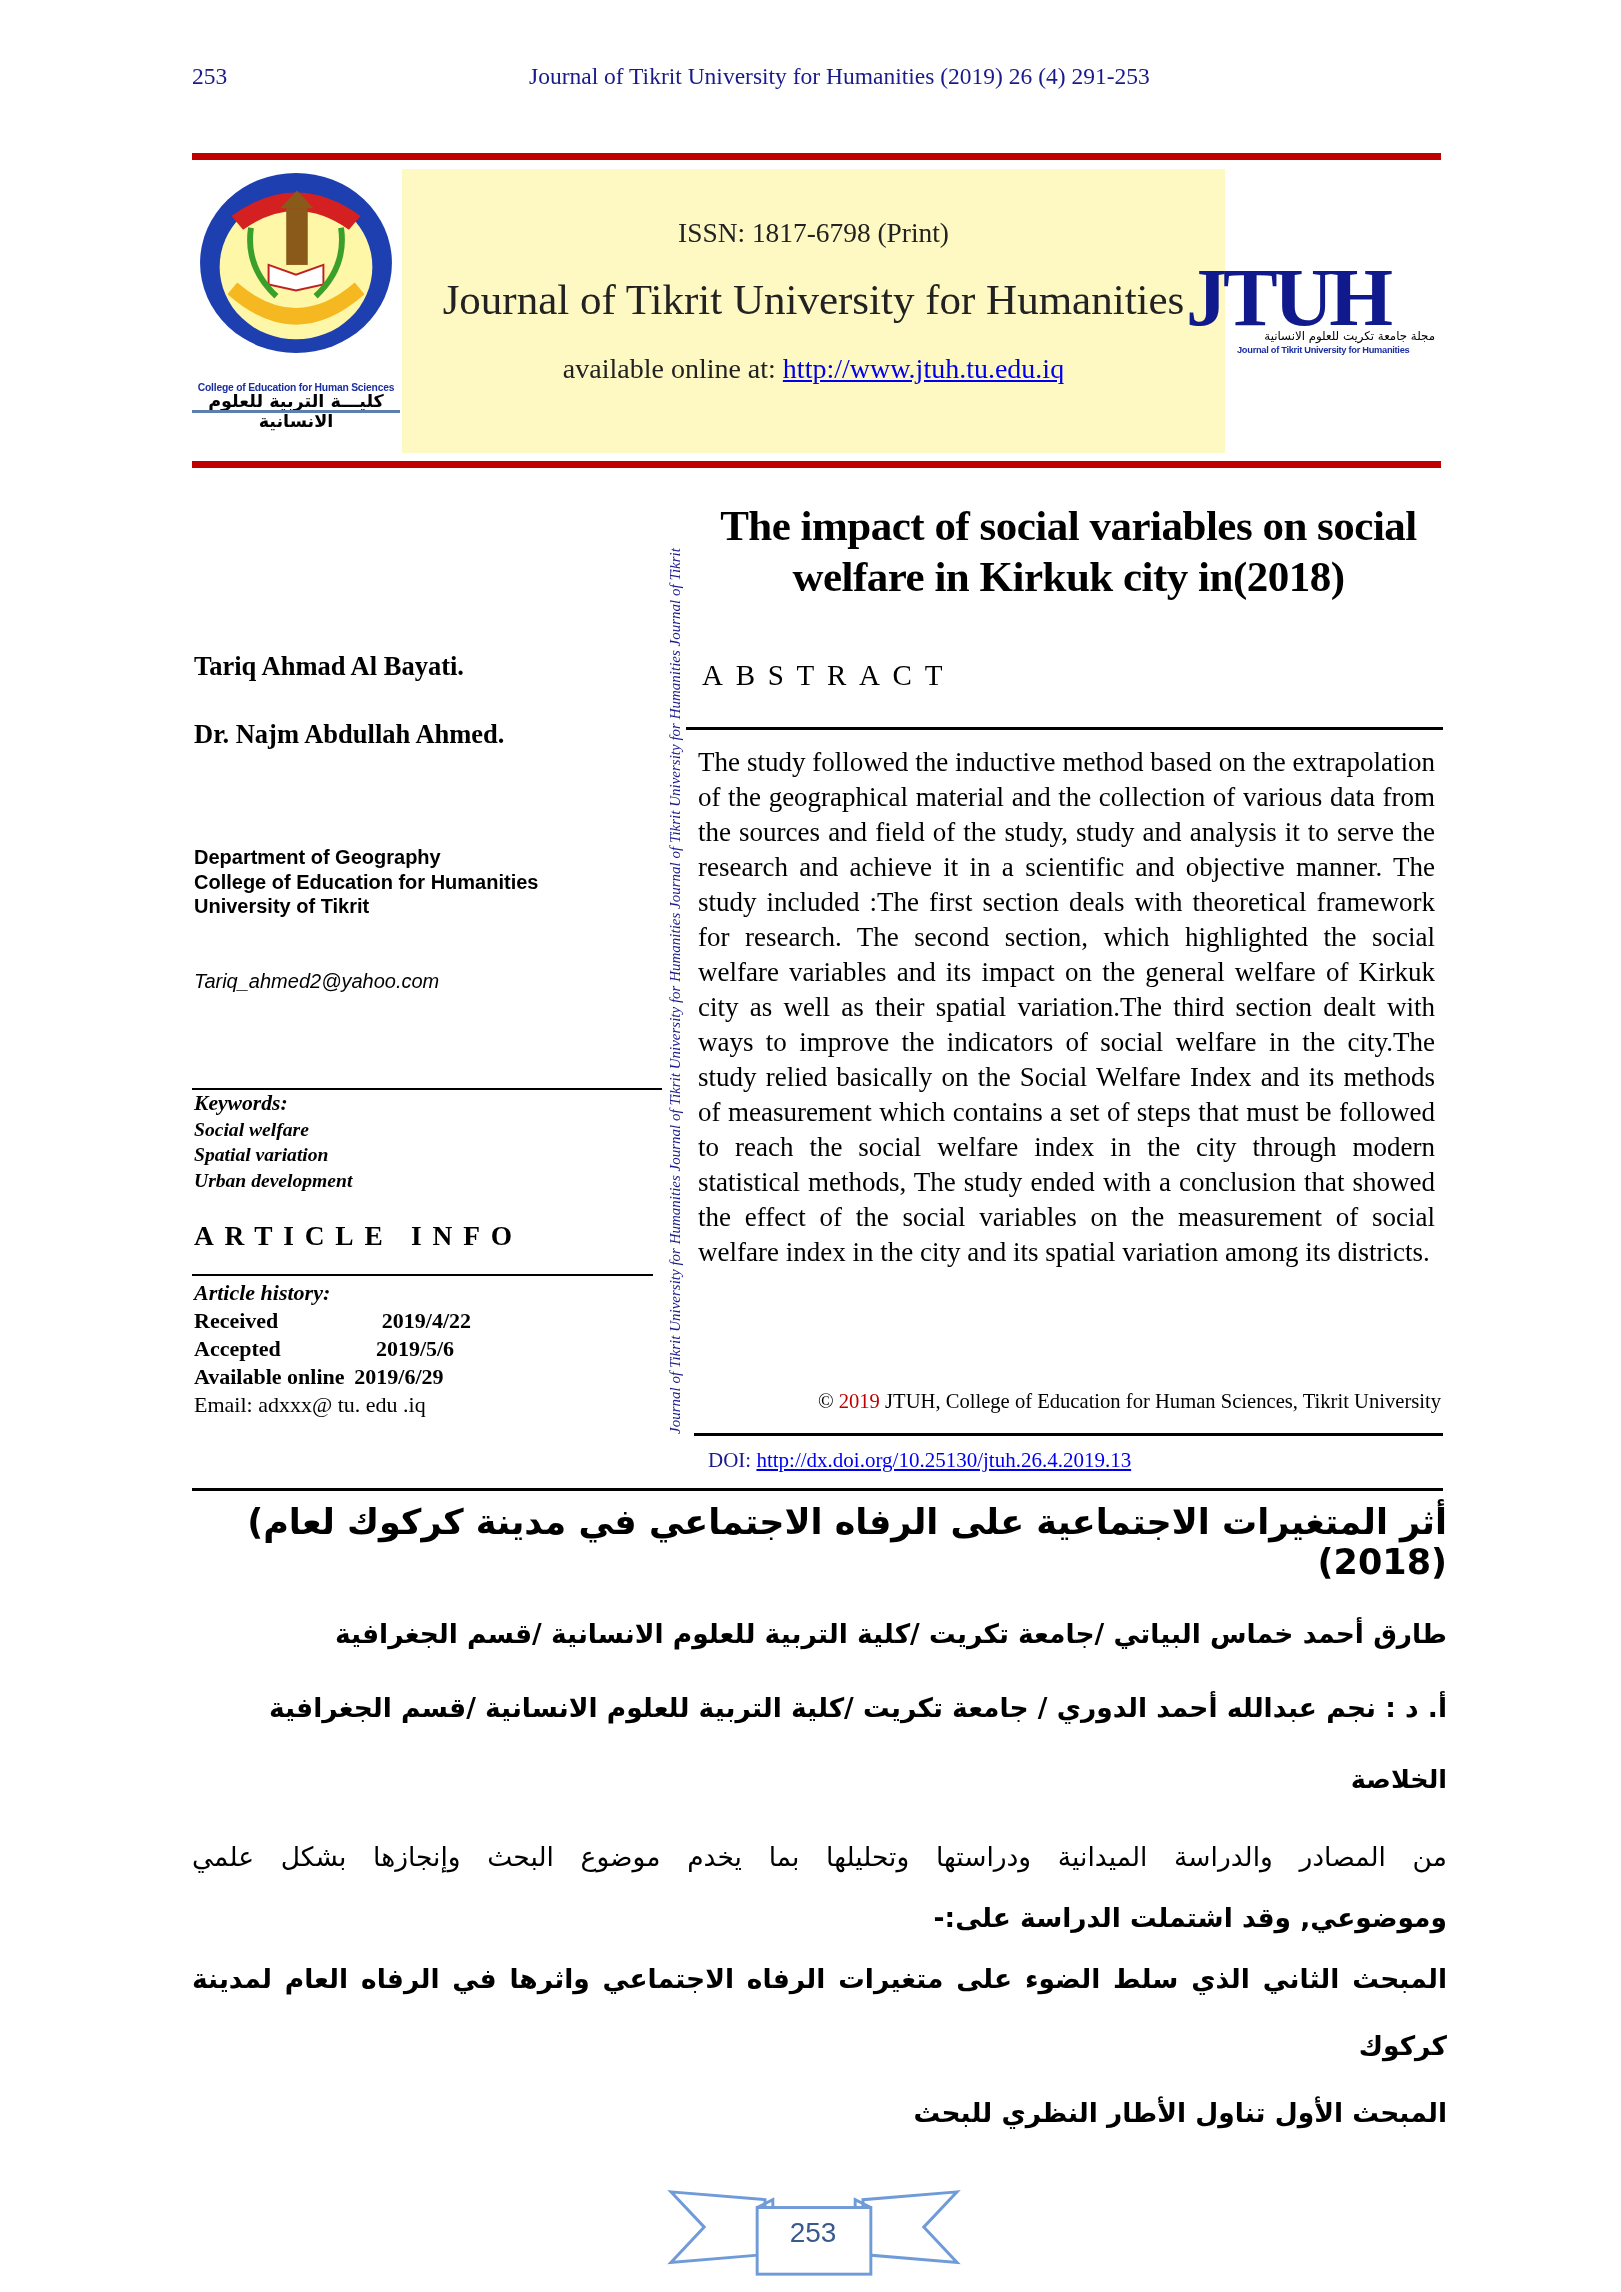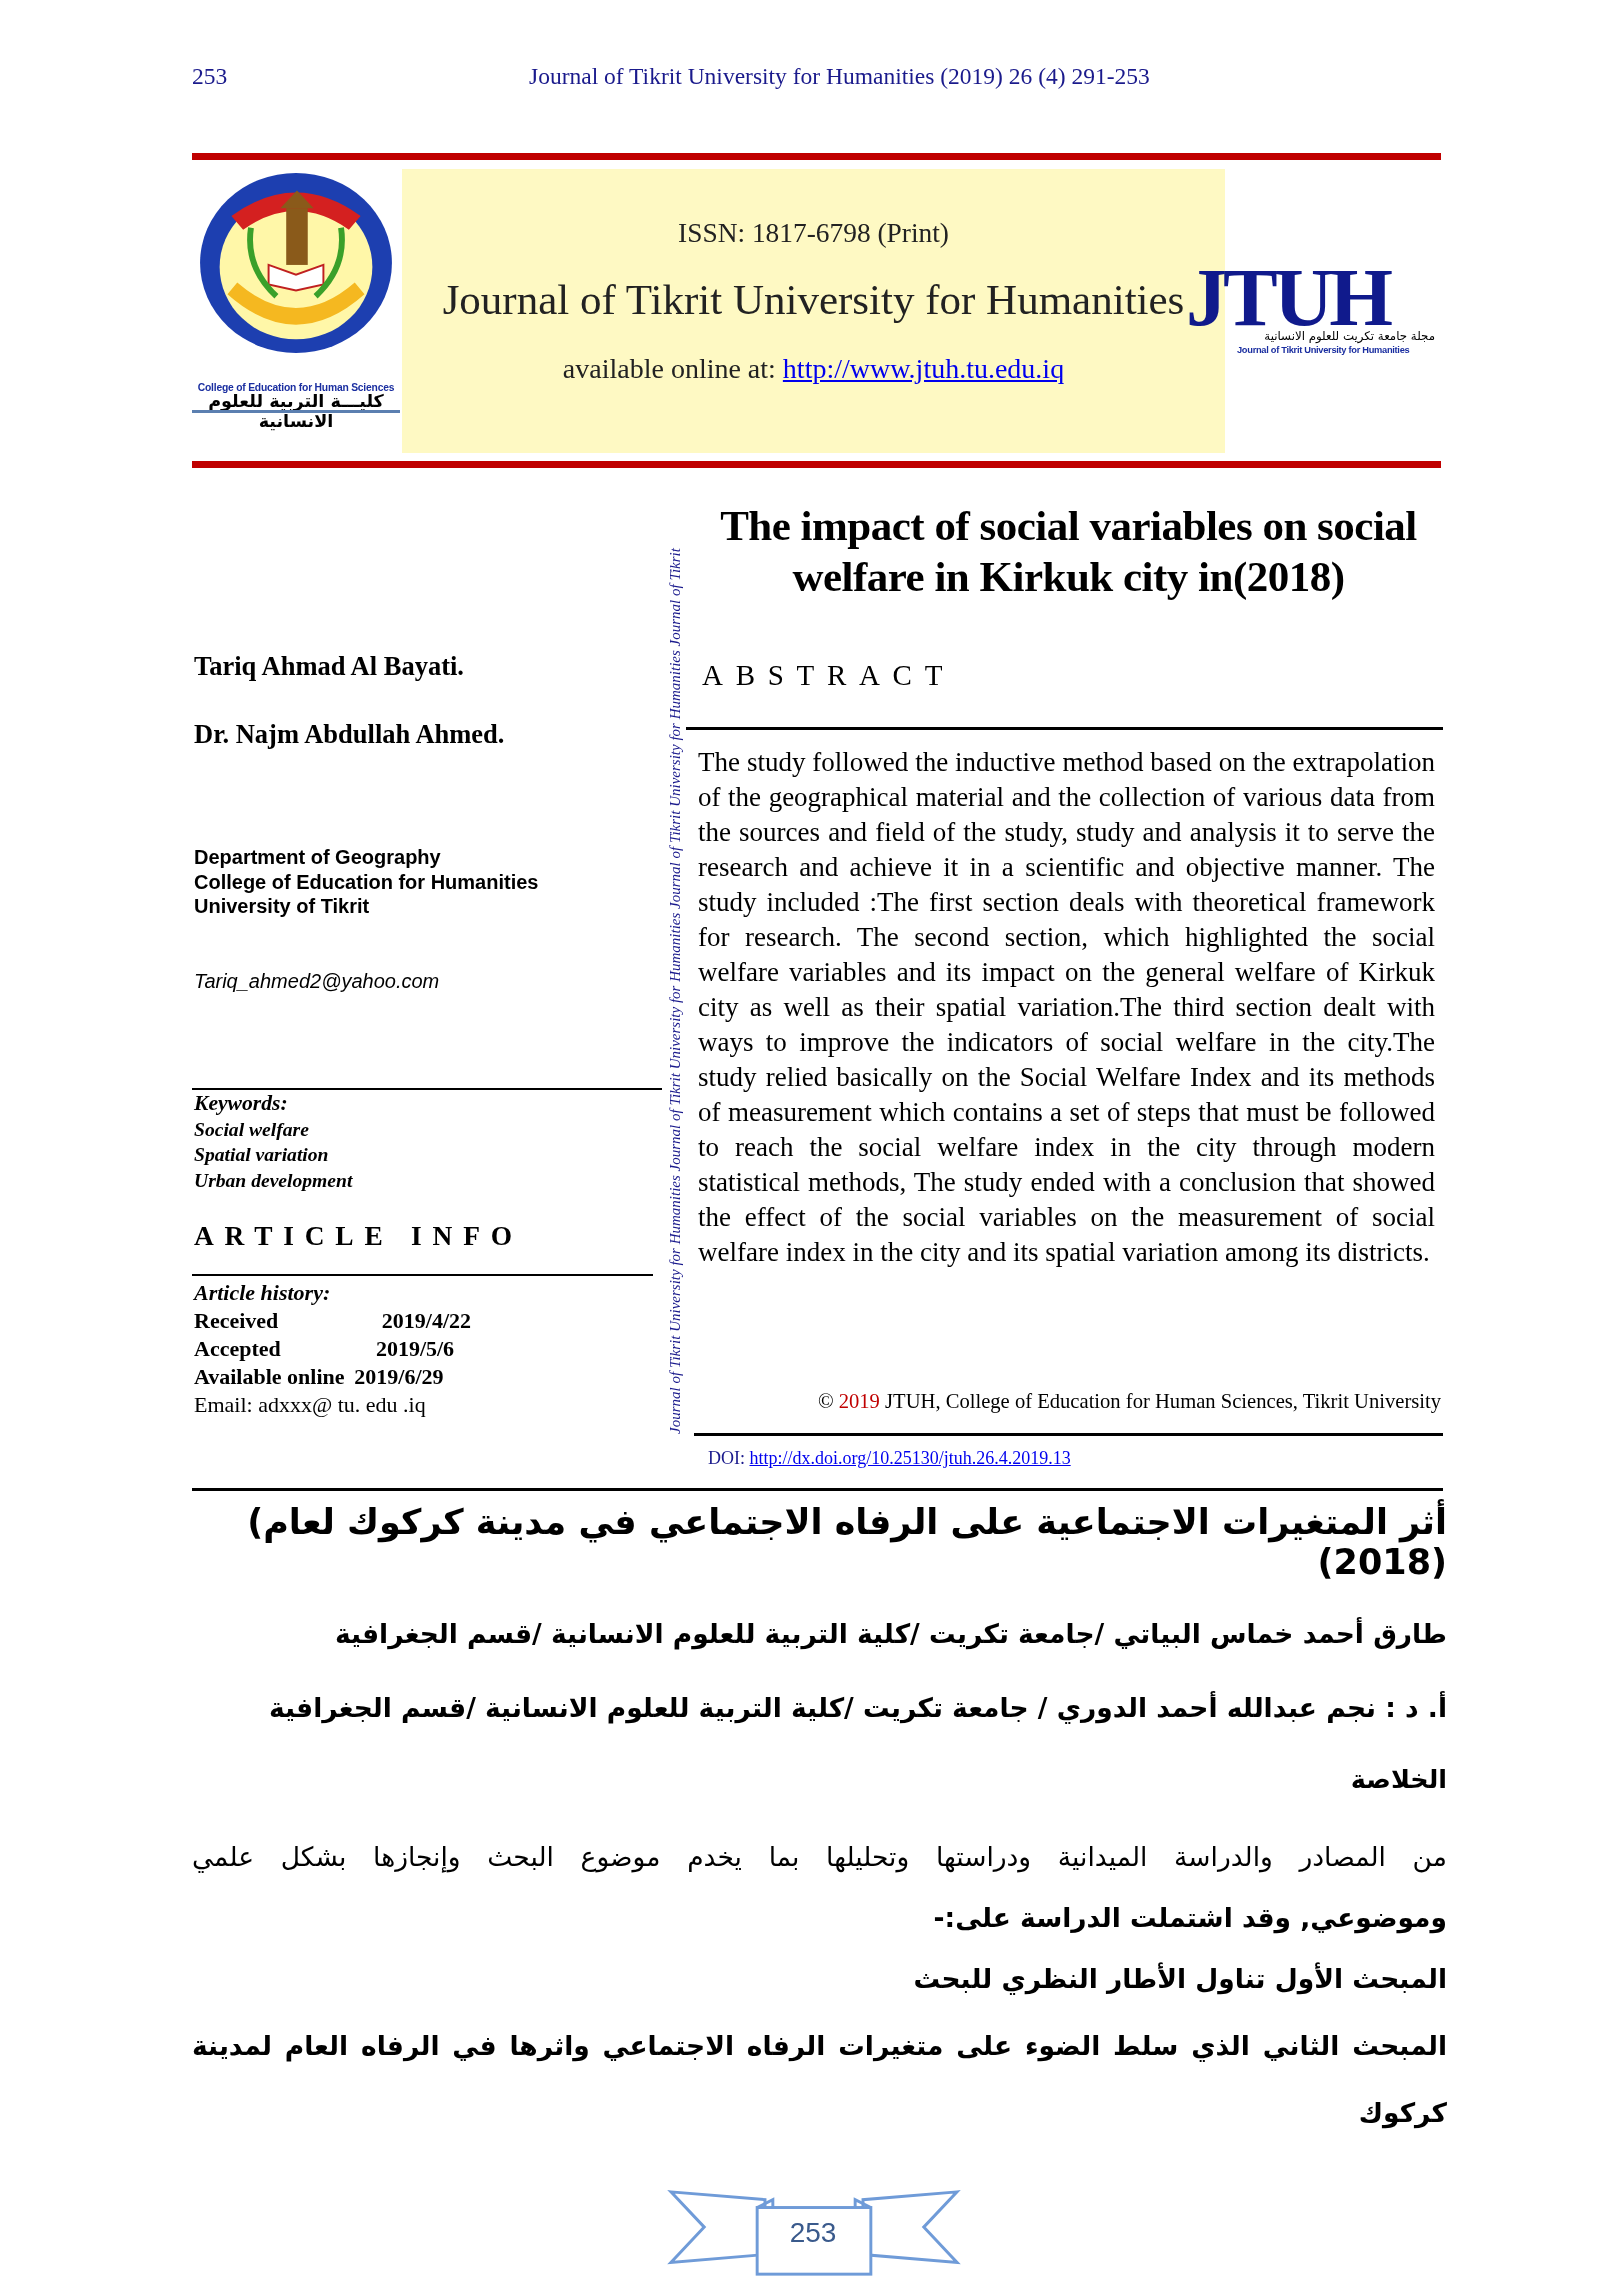--- a/index.html
+++ b/index.html
@@ -30,21 +30,21 @@
   .article-info{left:194px;top:1221px;font-size:27.4px;font-weight:bold;letter-spacing:10.8px;}
   .history{left:194px;top:1279px;font-size:22px;line-height:28px;}
   .history .h-title{font-weight:bold;font-style:italic;}
   .history .row{display:flex;font-weight:bold;}
   .history .lbl{display:inline-block;width:176px;}
   .vertical-journal{left:655px;top:510px;width:39px;height:961px;}
   .vertical-journal span{position:absolute;left:50%;top:50%;transform:translate(-50%,-50%) rotate(-90deg);white-space:nowrap;font-style:italic;font-size:15px;color:#1a1a8c;}
   .abstract-body{left:698px;top:745px;width:737px;font-size:27px;line-height:35px;text-align:justify;}
   .copyright{left:698px;top:1390px;width:743px;text-align:right;font-size:20.6px;}
   .copyright .yr{color:#c00000;}
-  .doi{left:708px;top:1448px;font-size:18px;color:#1a1a8c;}
+  .doi{left:708px;top:1448px;font-size:21px;color:#1a1a8c;}
   .doi a{color:#0000ee;text-decoration:underline;}
   .ar{direction:rtl;text-align:right;font-family:"DejaVu Sans",sans-serif;font-weight:bold;}
   .ar-title{left:192px;top:1502px;width:1255px;font-size:35px;}
   .ar-author{left:192px;width:1255px;font-size:26.5px;margin-top:28px;}
   .ar-sub{left:192px;top:1764px;width:1255px;font-size:25.5px;}
   .ar-body{left:192px;top:1823px;width:1255px;font-size:26.5px;line-height:67px;font-weight:normal;}
   .ar-body .line{display:block;text-align:justify;text-align-last:justify;}
   .ar-body .line.first{text-indent:59px;}
   .ar-body .line.short{text-align-last:right;}
   .ar-body .line.bold{font-weight:bold;}
@@ -147,22 +147,22 @@
 </div>
 <div class="abs black-rule" style="left:192px;top:1488px;width:1251px;"></div>
 
 <div class="abs ar ar-title">أثر المتغيرات الاجتماعية على الرفاه الاجتماعي في مدينة كركوك لعام)(2018)</div>
 <div class="abs ar ar-author" style="top:1590px;">طارق أحمد خماس البياتي /جامعة تكريت /كلية التربية للعلوم الانسانية /قسم الجغرافية</div>
 <div class="abs ar ar-author" style="top:1664px;">أ. د : نجم عبدالله أحمد الدوري / جامعة تكريت /كلية التربية للعلوم الانسانية /قسم الجغرافية</div>
 <div class="abs ar ar-sub">الخلاصة</div>
 <div class="abs ar ar-body">
   <span class="line">من المصادر والدراسة الميدانية ودراستها وتحليلها بما يخدم موضوع البحث وإنجازها بشكل علمي</span>
   <span class="line short bold" style="line-height:55px">وموضوعي, وقد اشتملت الدراسة على:-</span>
+  <span class="line bold">المبحث الثاني الذي سلط الضوء على متغيرات الرفاه الاجتماعي واثرها في الرفاه العام لمدينة كركوك</span>
   <span class="line short bold">المبحث الأول تناول الأطار النظري للبحث</span>
-  <span class="line bold">المبحث الثاني الذي سلط الضوء على متغيرات الرفاه الاجتماعي واثرها في الرفاه العام لمدينة كركوك</span>
 </div>
 
 <div class="abs footer-ribbon">
   <svg width="294" height="98" viewBox="0 0 300 100">
     <g fill="none" stroke="#6f9bd8" stroke-width="3">
       <path d="M4 8 L100 16 L100 72 L4 80 L38 44 Z"></path>
       <path d="M296 8 L200 16 L200 72 L296 80 L262 44 Z"></path>
       <rect x="92" y="24" width="116" height="68" fill="#fff"></rect>
       <path d="M92 24 L108 16 L108 24"></path>
       <path d="M208 24 L192 16 L192 24"></path>

